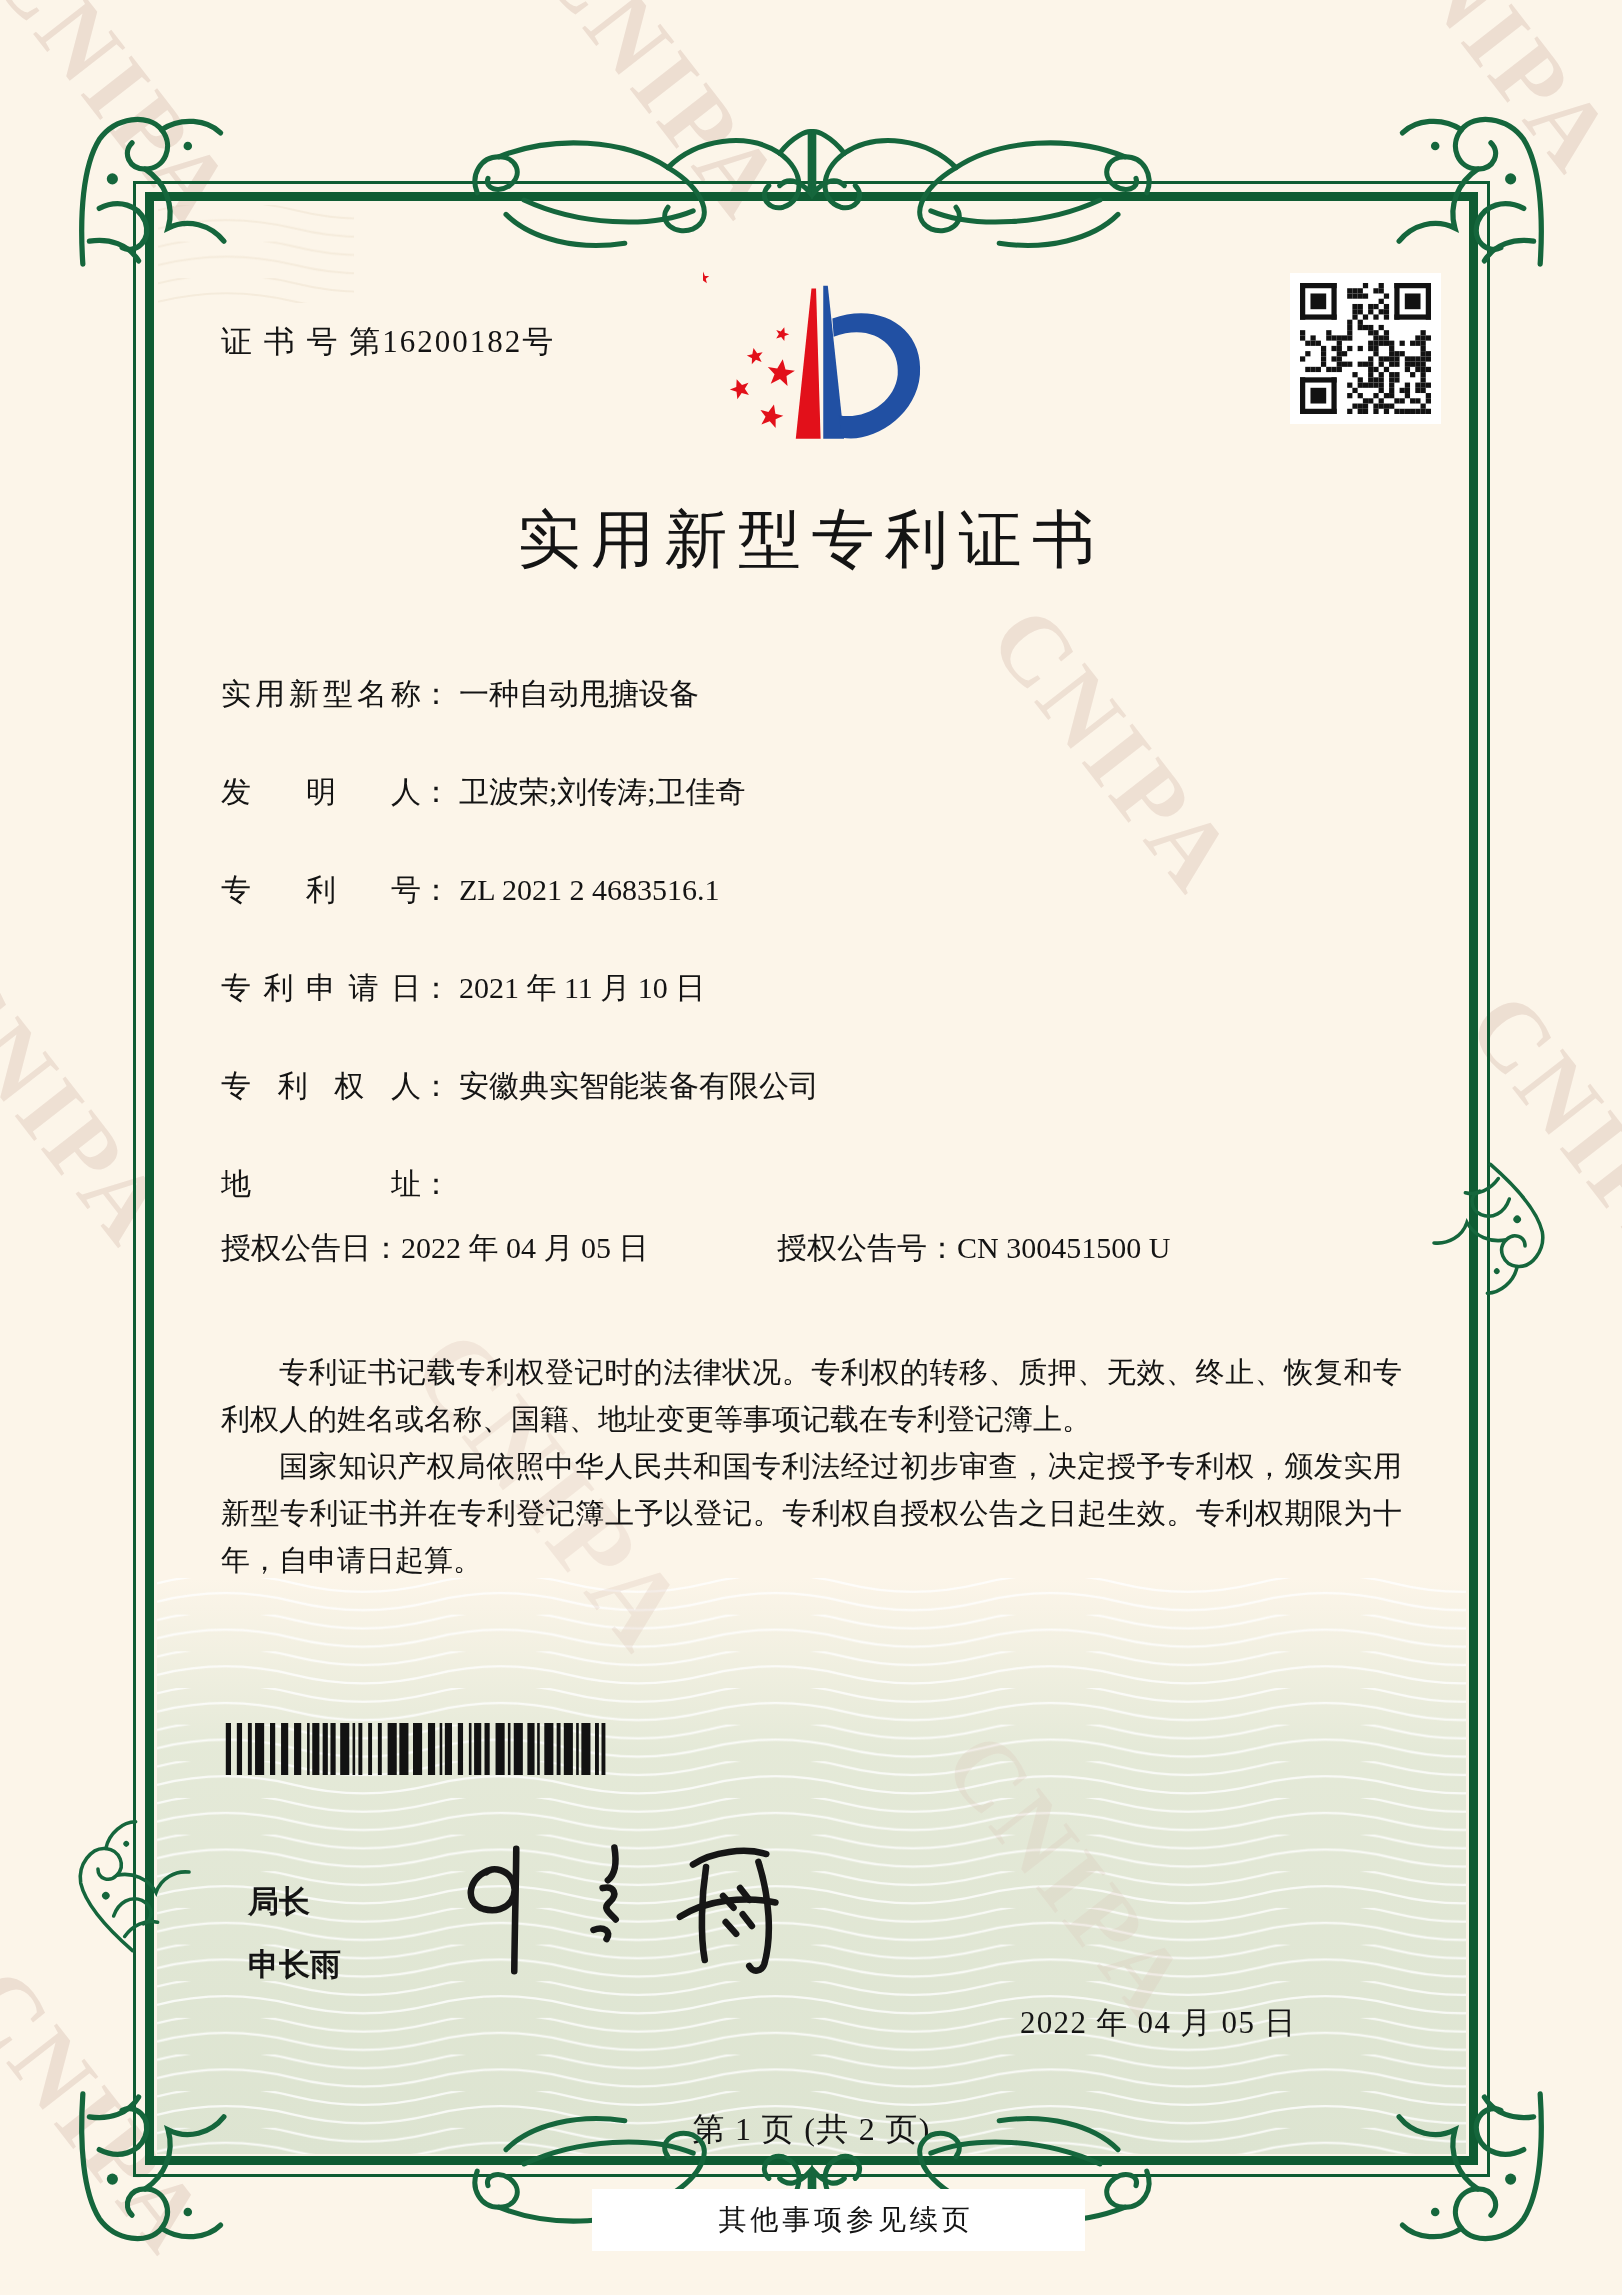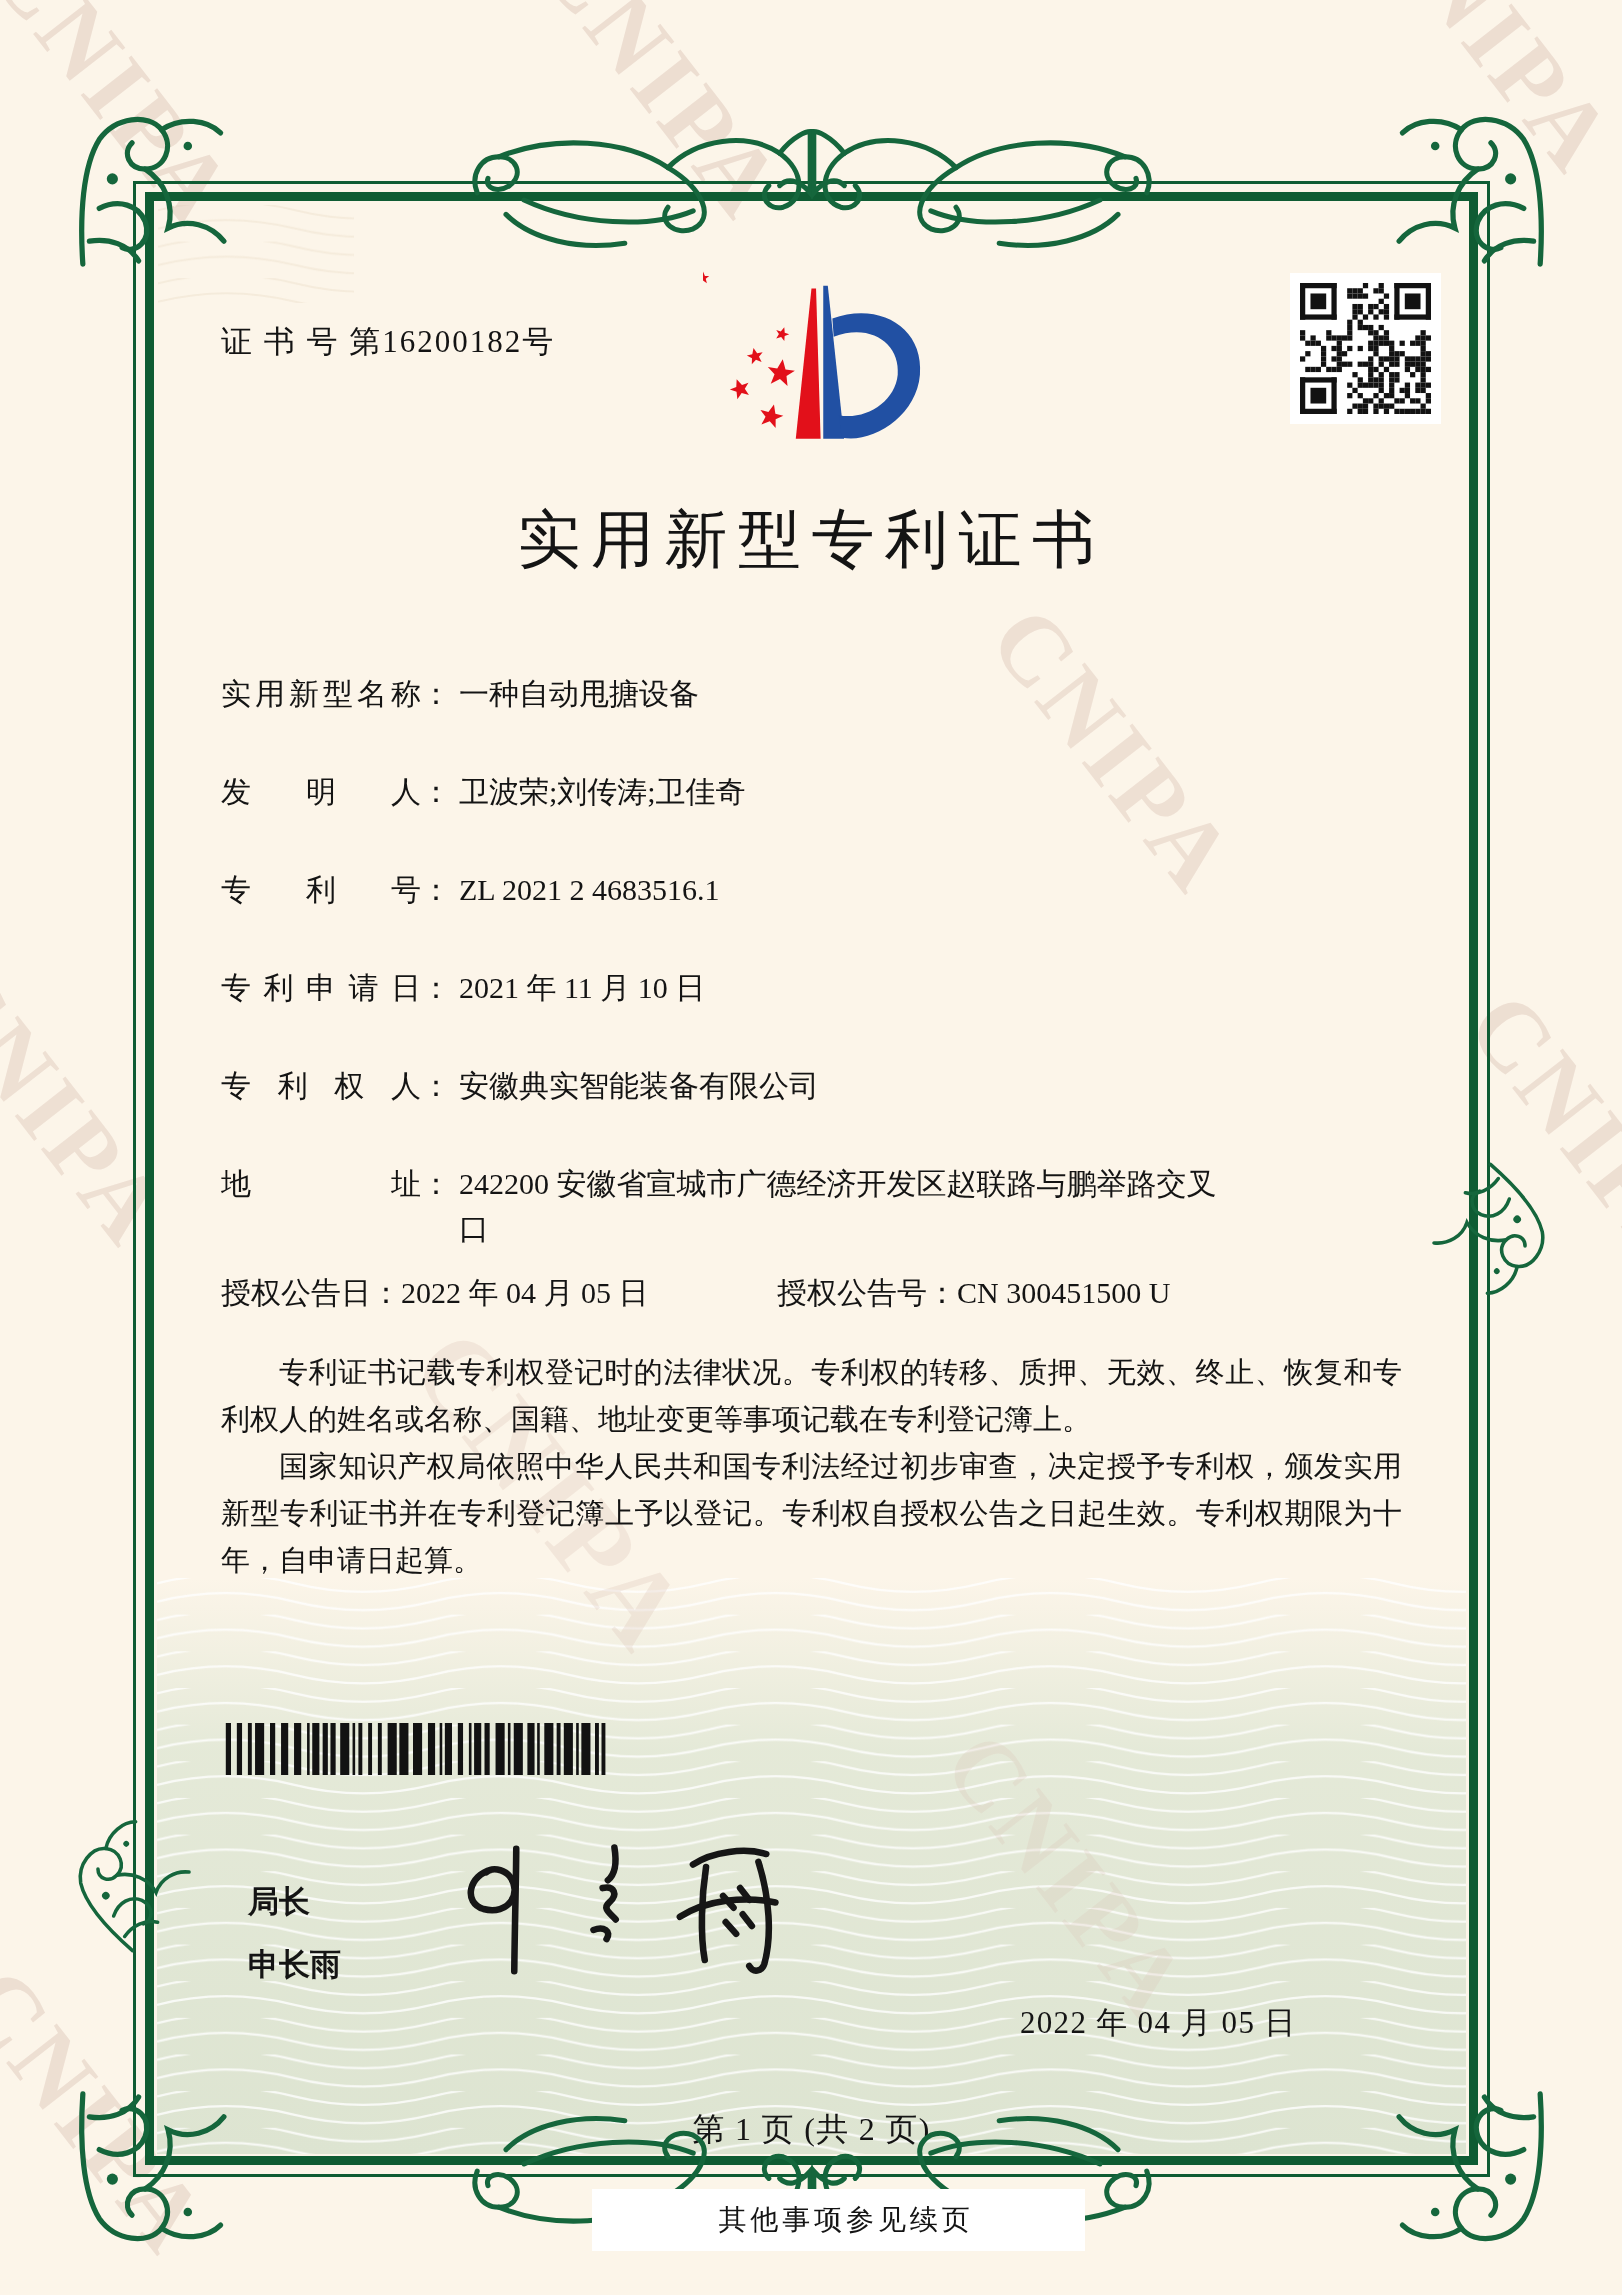--- a/index.html
+++ b/index.html
@@ -424,21 +424,20 @@
           </span>
           <span class="fcolon">：</span>
           <span class="fvalue">安徽典实智能装备有限公司</span>
       </div>
       <div class="field-row tight">
         <span class="flabel">
             <span>地</span>
             <span>址</span>
           </span>
           <span class="fcolon">：</span>
-          <span class="fvalue">242200 安徽省宣城市广德经济开发区赵联路与鹏举路交叉口</span>
       </div>
       <div class="field-row grant-row">
         <span class="grant-left"><span>授权公告日</span><span>：</span><span>2022 年 04 月 05 日</span></span>
         <span><span>授权公告号</span><span>：</span><span>CN 300451500 U</span></span>
       </div>
     </div>
 
     <div class="paras">
       <p>专利证书记载专利权登记时的法律状况。专利权的转移、质押、无效、终止、恢复和专利权人的姓名或名称、国籍、地址变更等事项记载在专利登记簿上。</p>
       <p>国家知识产权局依照中华人民共和国专利法经过初步审查，决定授予专利权，颁发实用新型专利证书并在专利登记簿上予以登记。专利权自授权公告之日起生效。专利权期限为十年，自申请日起算。</p>

